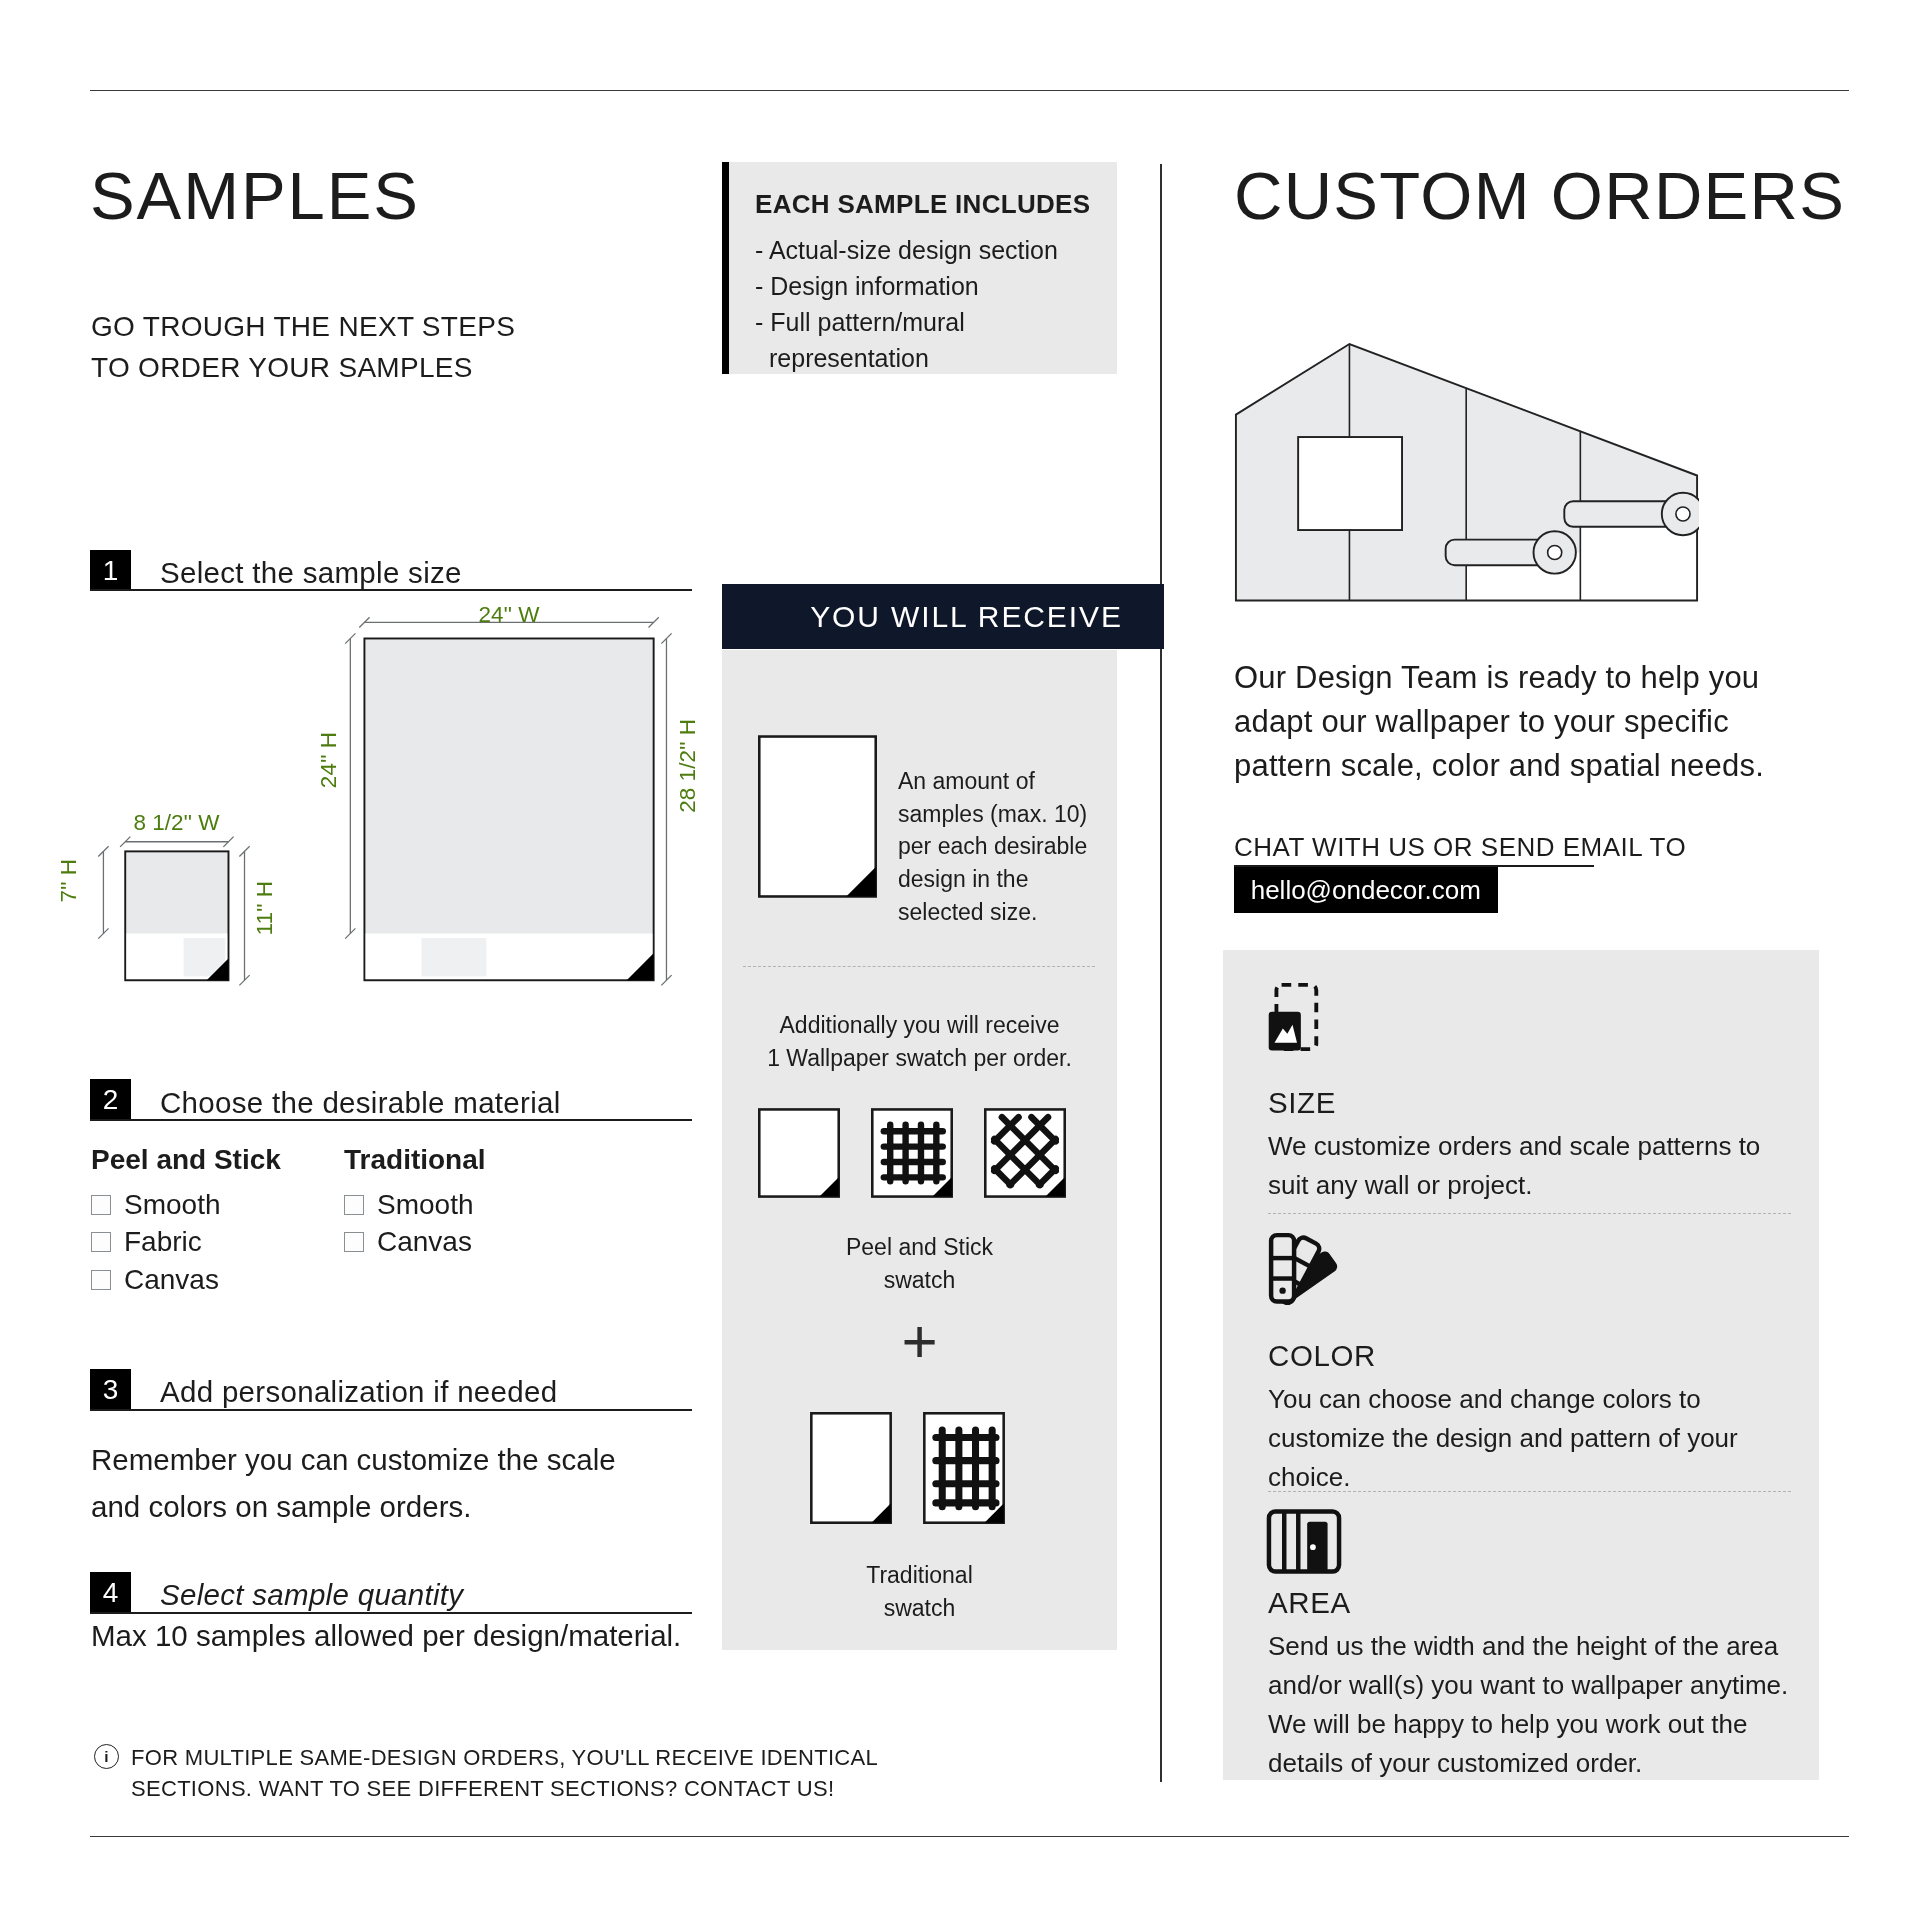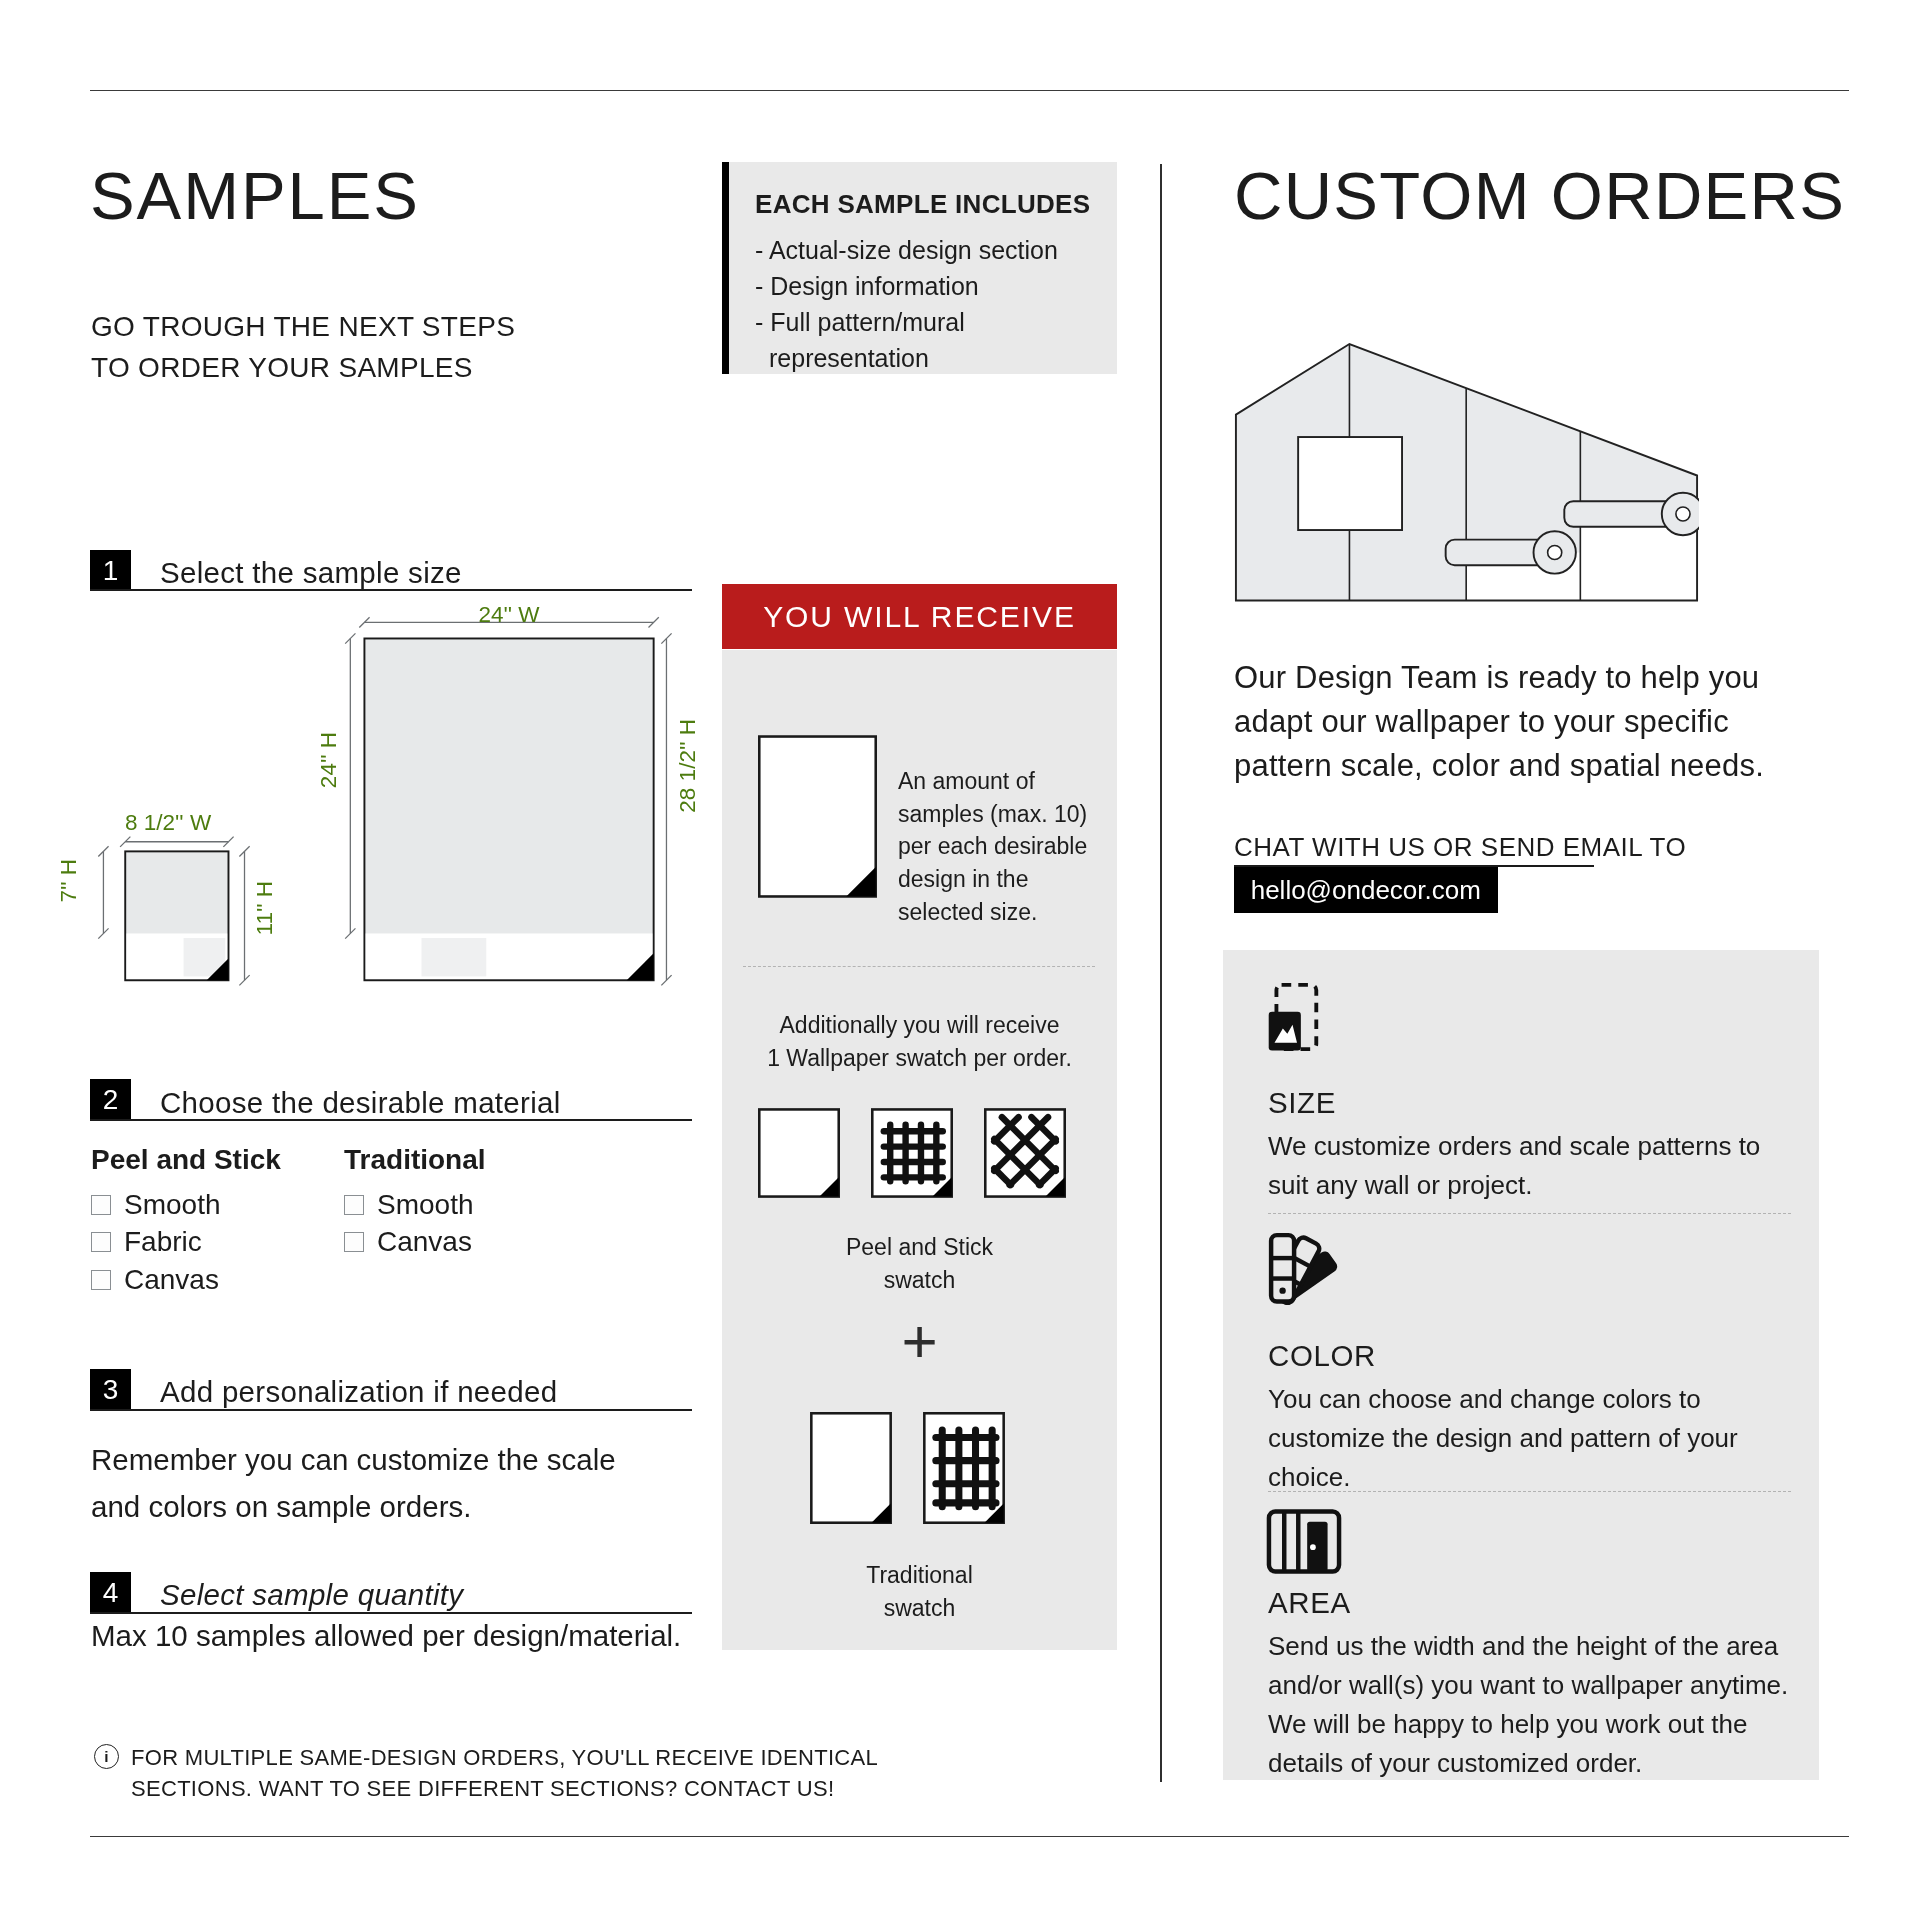--- a/index.html
+++ b/index.html
@@ -19,21 +19,21 @@
   .mat-title{font-size:28px;font-weight:bold;}
   .mat-row{display:flex;align-items:center;gap:13px;}
   .checkbox{width:18px;height:18px;border:1.9px solid #8a8f93;background:#fdfdfd;flex:0 0 auto;}
   .mat-label{font-size:28px;}
   .body-text{font-size:29.5px;line-height:1.6;}
   .footnote{font-size:22px;line-height:1.4;letter-spacing:0.3px;}
   .info-circle{width:23px;height:23px;border:1.9px solid #222;border-radius:50%;display:flex;align-items:center;justify-content:center;font-size:15.4px;font-weight:600;}
   .includes-box{background:#e9e9e9;border-left:7.7px solid #000;box-sizing:border-box;padding:27px 19px 0 26px;}
   .includes-title{font-size:26px;font-weight:bold;letter-spacing:0.3px;}
   .includes-item{font-size:25px;line-height:1.45;}
-  .receive-bar{background:#b91c1c;color:#fff;display:flex;align-items:center;justify-content:center;font-size:30px;letter-spacing:1.9px;}
+  .receive-bar{background:#0f172a;color:#fff;display:flex;align-items:center;justify-content:center;font-size:30px;letter-spacing:1.9px;padding-left:47px;}
   .gray-panel{background:#e9e9e9;}
   .mid-text{font-size:23px;line-height:1.42;}
   .mid-center{text-align:center;}
   .swatch-label{font-size:23px;line-height:1.45;text-align:center;}
   .plus{font-size:62px;font-weight:300;color:#2d2d2d;text-align:center;line-height:1;}
   .para{font-size:31px;line-height:1.42;letter-spacing:0.2px;}
   .chat-label{font-size:26px;letter-spacing:0.5px;}
   .email-box{background:#000;color:#fff;font-size:26px;padding:7.7px 16.7px;display:inline-block;}
   .feat-title{font-size:29.5px;letter-spacing:0.6px;}
   .feat-text{font-size:26px;line-height:1.5;}
@@ -88,21 +88,21 @@
       <line x1="12" y1="528" x2="28" y2="512"></line>
     <line x1="240" y1="392" x2="240" y2="593"></line>
     <line x1="232" y1="400" x2="248" y2="384"></line>
       <line x1="232" y1="601" x2="248" y2="585"></line>
   </g>
 </svg>
 
 <div class="abs dim-label" style="left:364px;top:602px;width:290px;text-align:center;">24'' W</div>
 <div class="abs dim-label vlabel" style="left:316px;top:732px;">24'' H</div>
 <div class="abs dim-label vlabel" style="left:675px;top:719px;">28 1/2'' H</div>
-<div class="abs dim-label" style="left:125px;top:810px;width:103px;">8 1/2'' W</div>
+<div class="abs dim-label" style="left:125px;top:810px;width:103px;text-align:center;">8 1/2'' W</div>
 <div class="abs dim-label vlabel" style="left:56px;top:859px;">7'' H</div>
 <div class="abs dim-label vlabel" style="left:252px;top:881px;">11'' H</div>
 
 <div class="abs step-badge" style="left:90px;top:1079px;">2</div>
 <div class="abs step-title" style="left:149px;top:1086px;">Choose the desirable material</div>
 <div class="abs step-underline" style="left:90px;top:1119px;width:602px;"></div>
 
 <div class="abs mat-title" style="left:91px;top:1144px;">Peel and Stick</div>
 <div class="abs mat-row" style="left:91px;top:1189px;">
   <span class="checkbox"></span>

